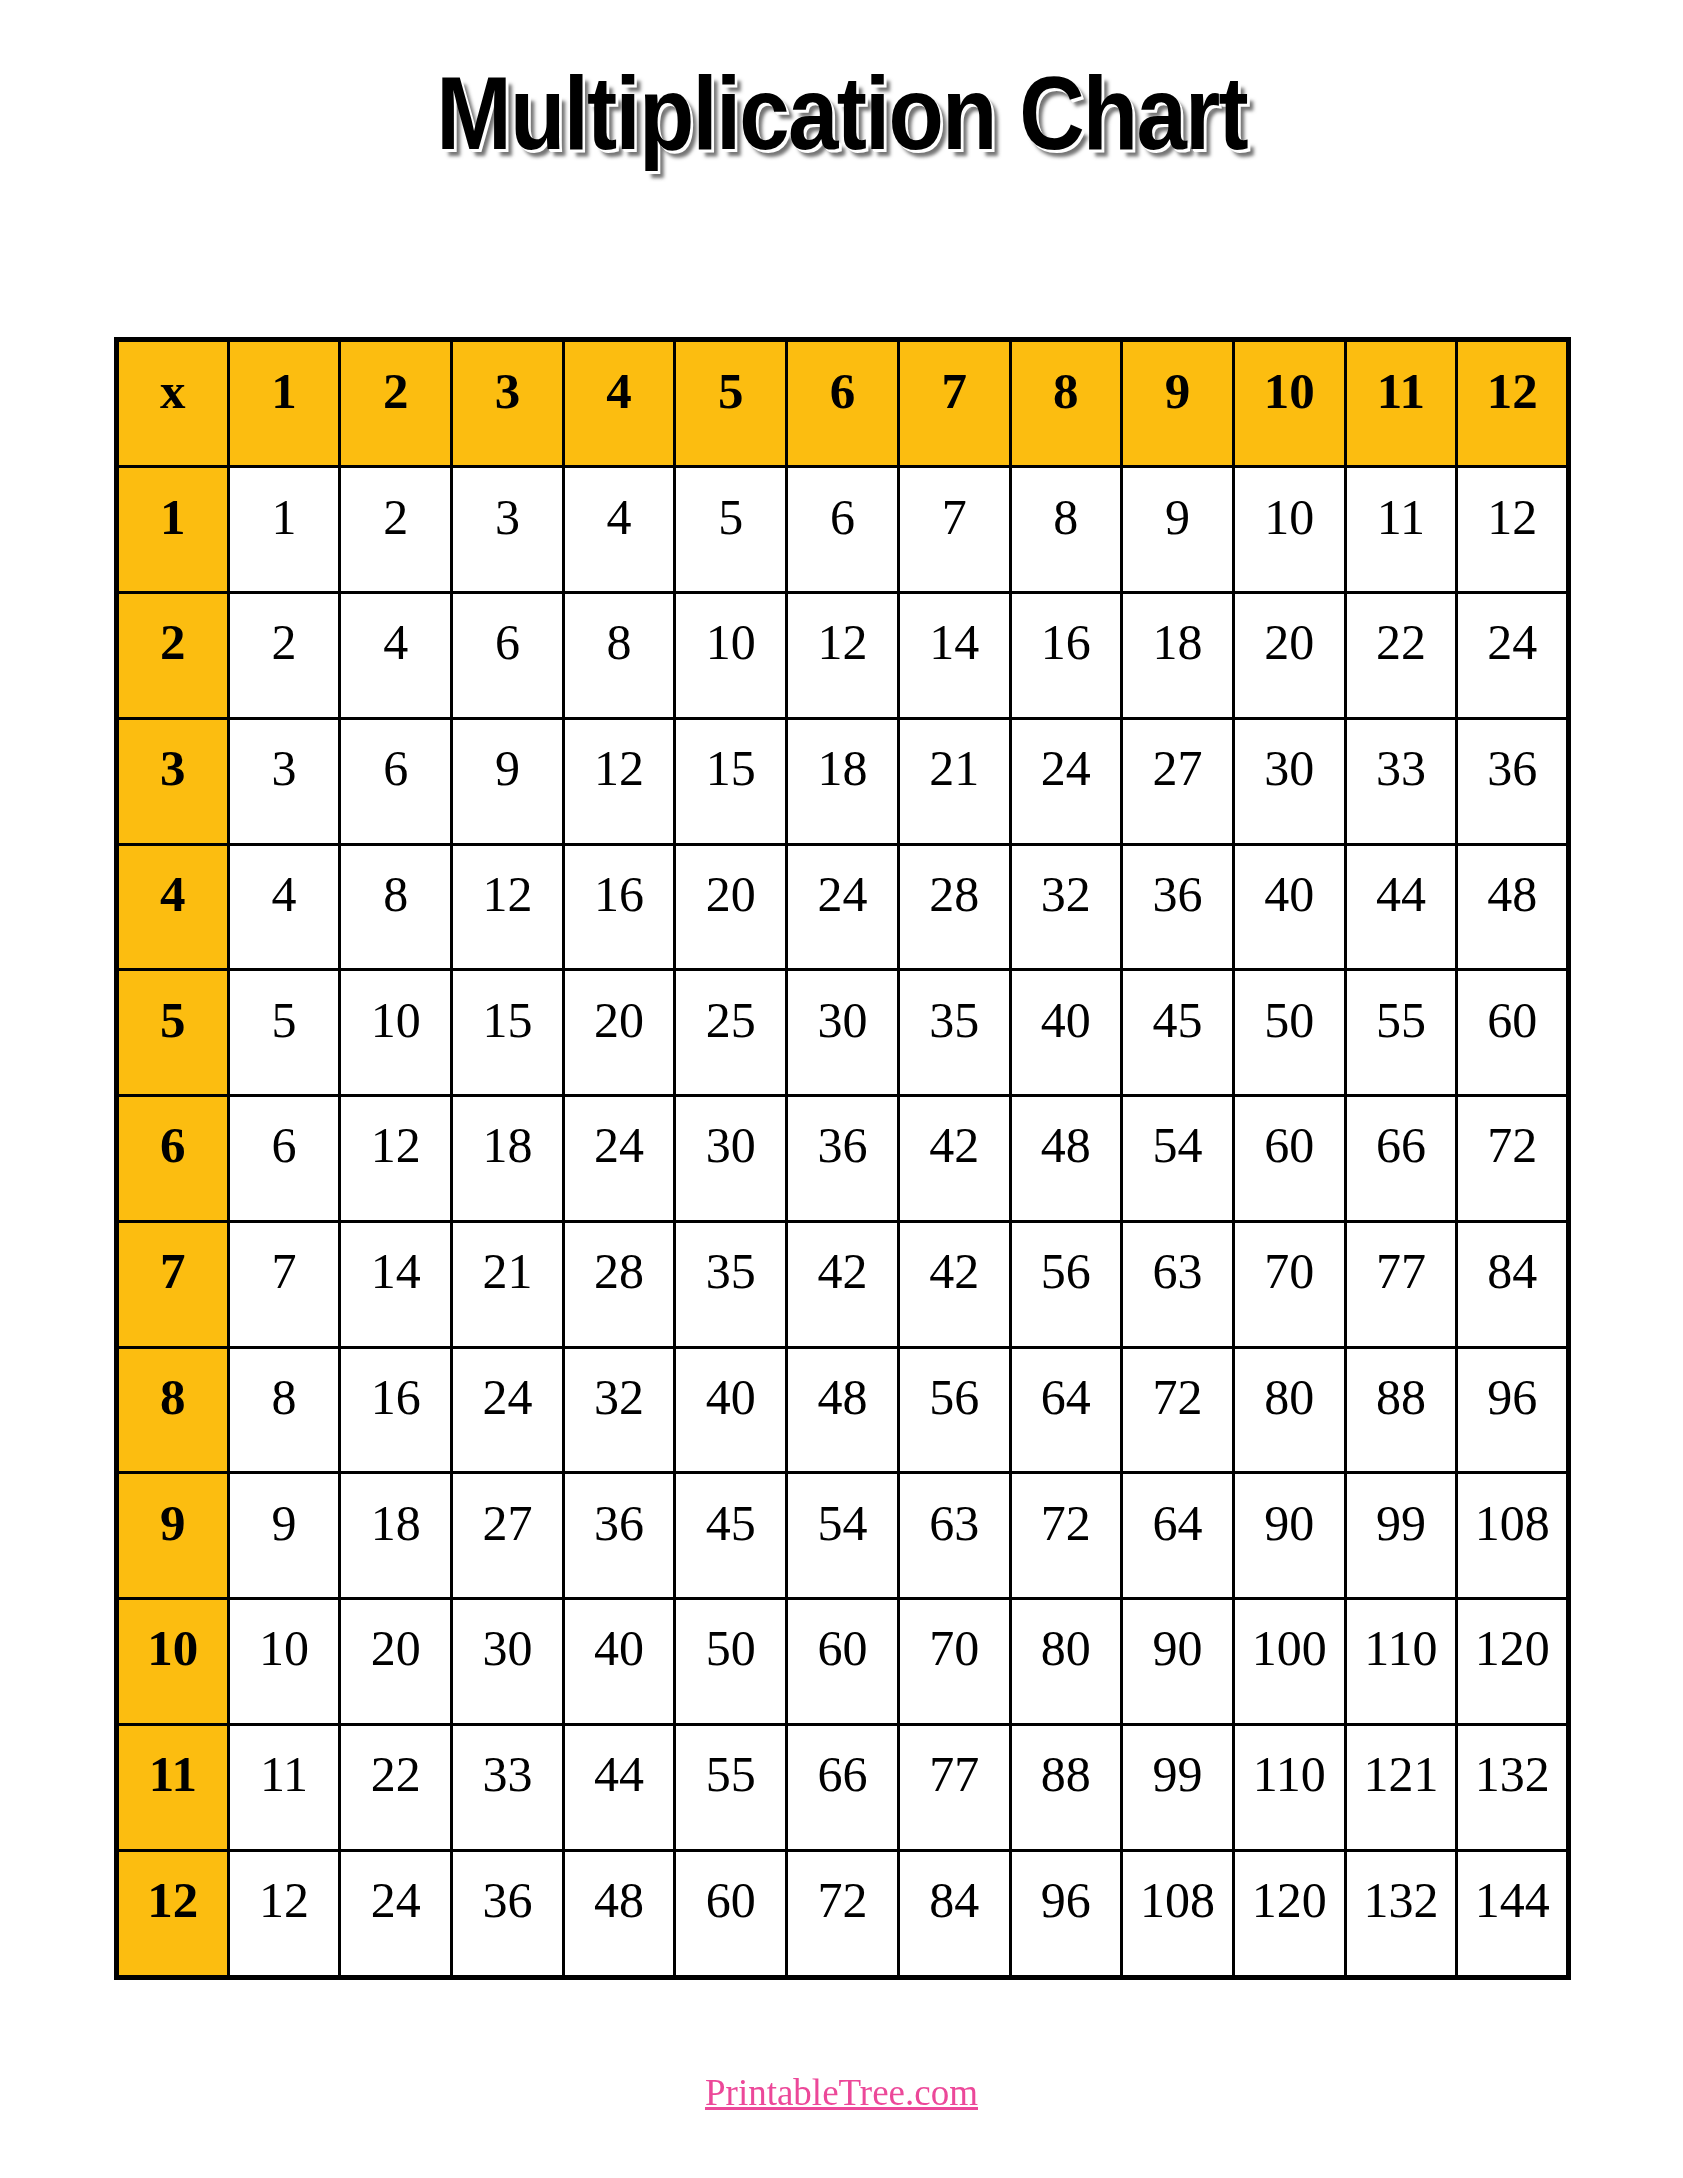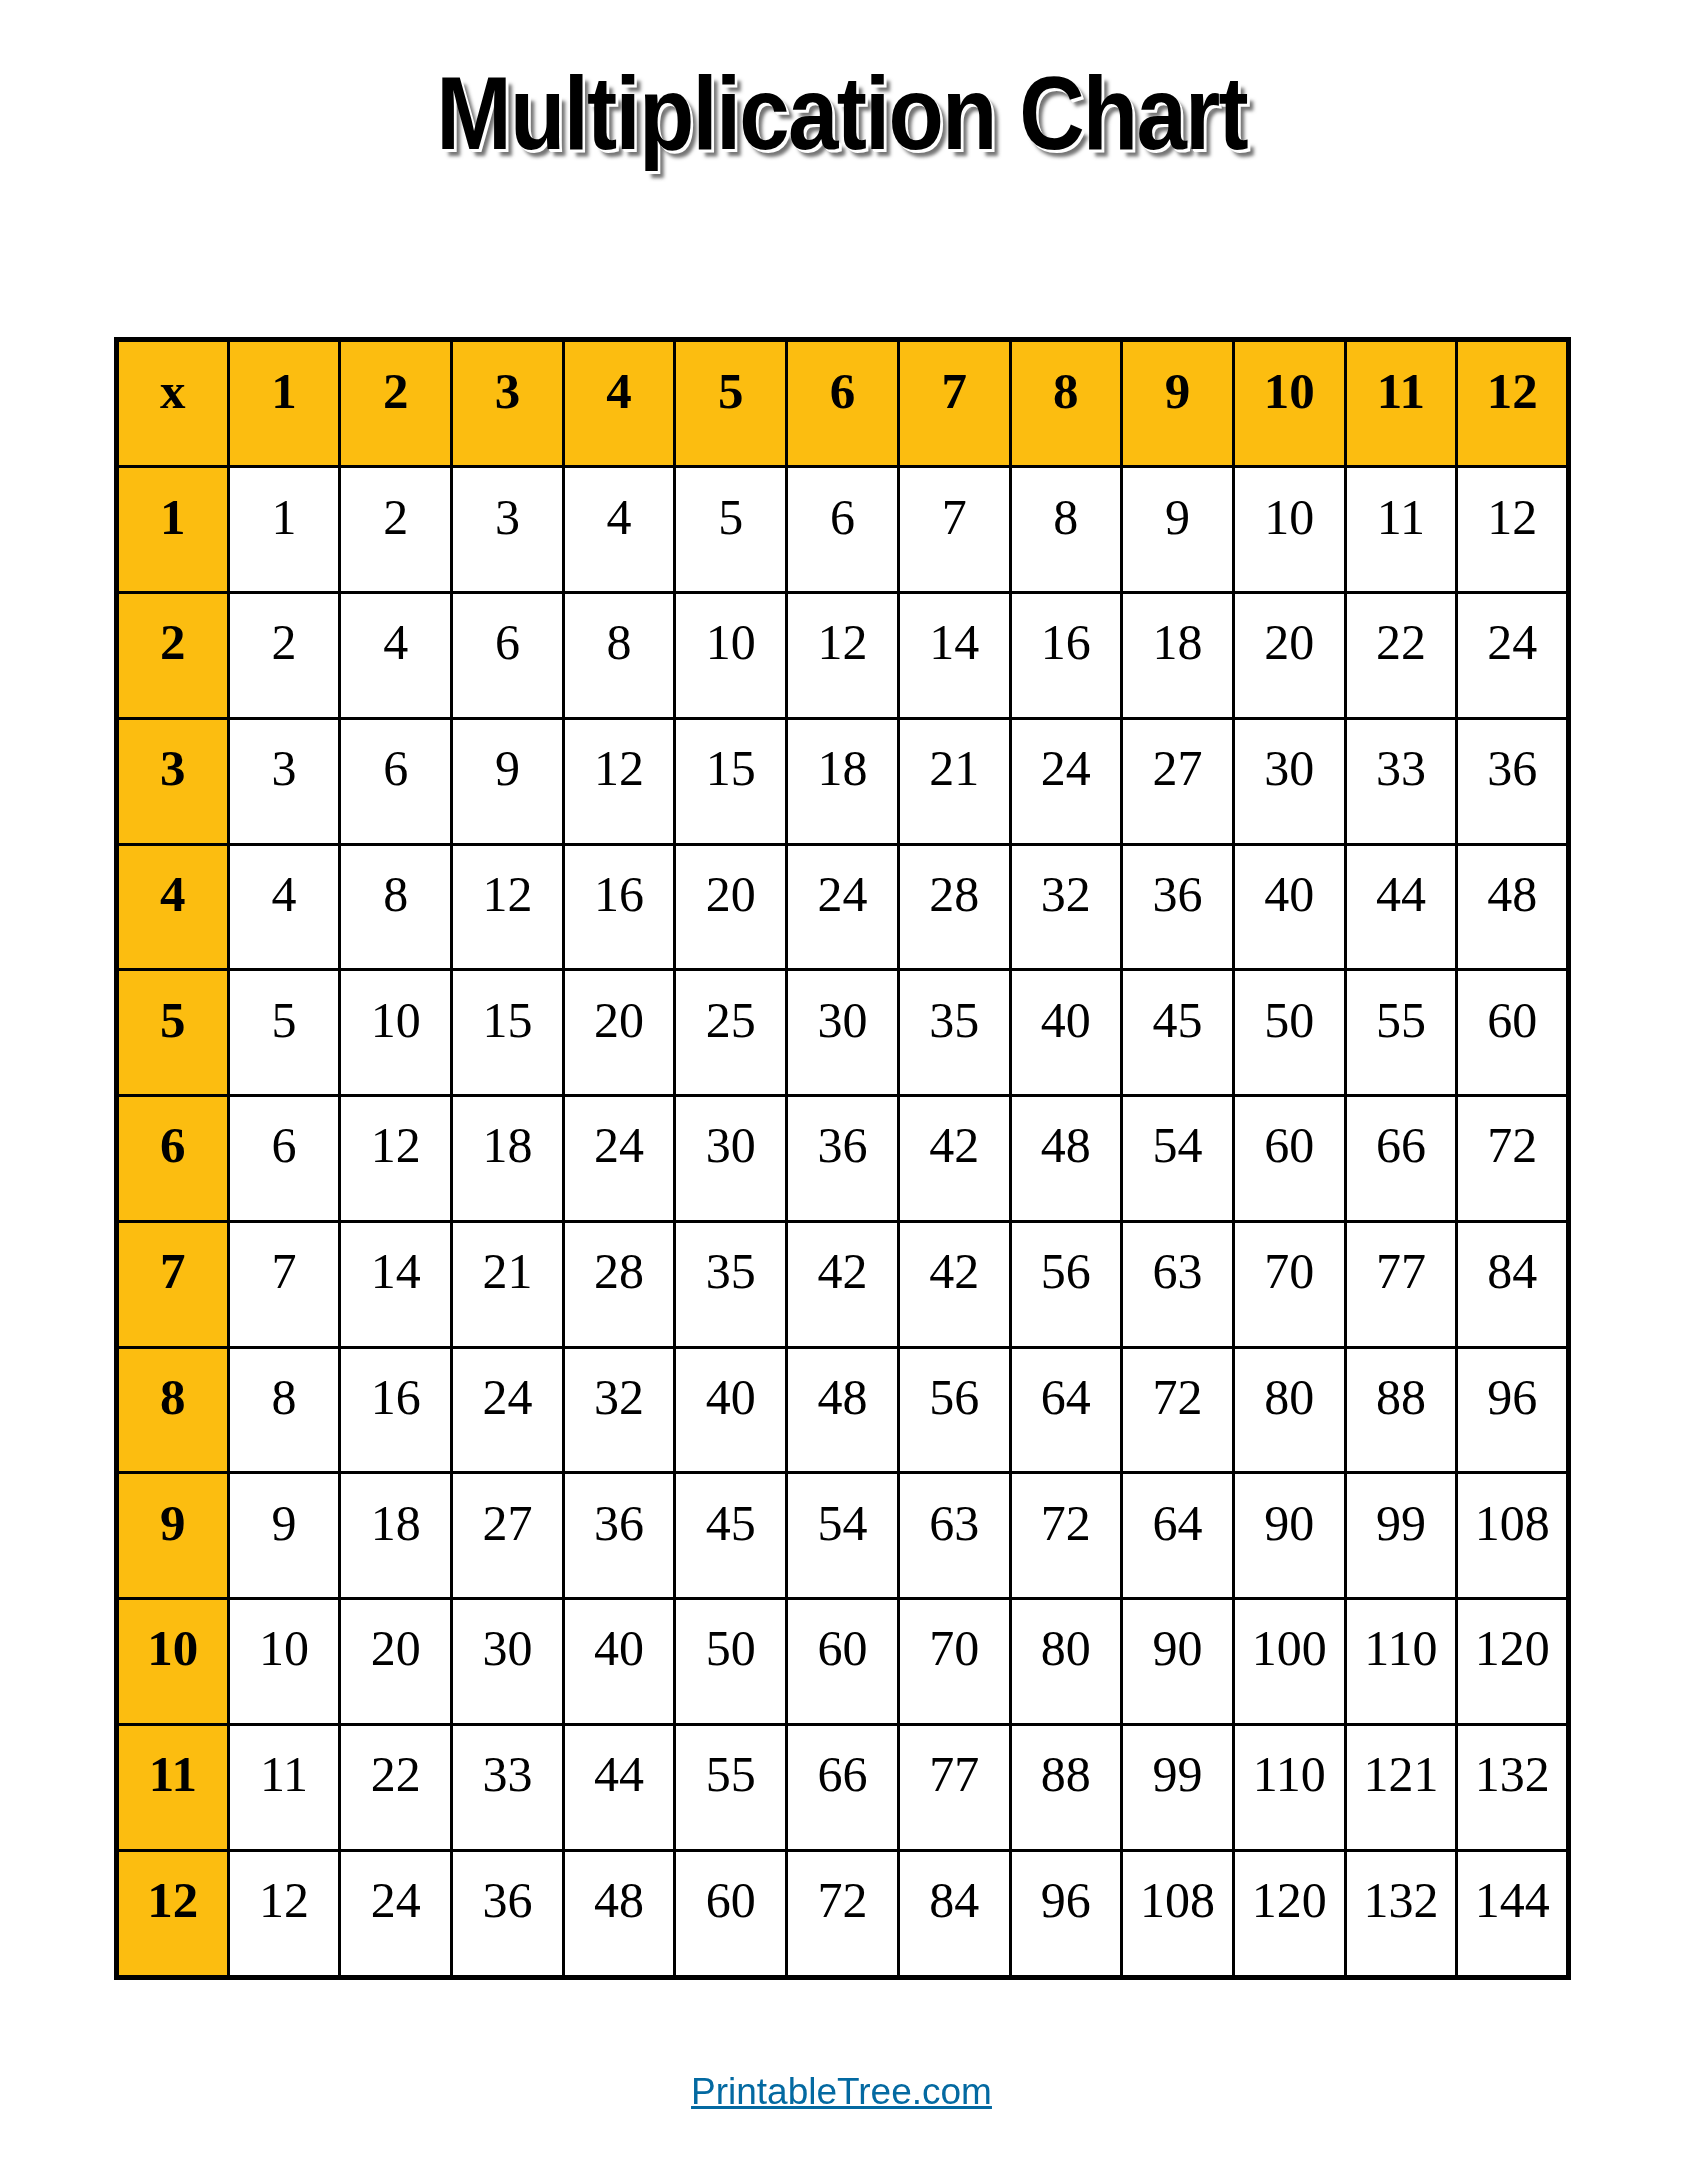--- a/index.html
+++ b/index.html
@@ -280,17 +280,17 @@
           <td class="val">96</td>
           <td class="val">108</td>
           <td class="val">120</td>
           <td class="val">132</td>
           <td class="val">144</td>
         </tr>
       </tbody>
   </table>
 
   <div class="footer-wrap">
-    <span class="footer-link" style="color: #0369a1;">PrintableTree.com</span>
+    <span class="footer-link" style="color: #ec4899; font-family: Liberation Serif, serif;">PrintableTree.com</span>
   </div>
 
 </div>
 
 
 </body></html>

